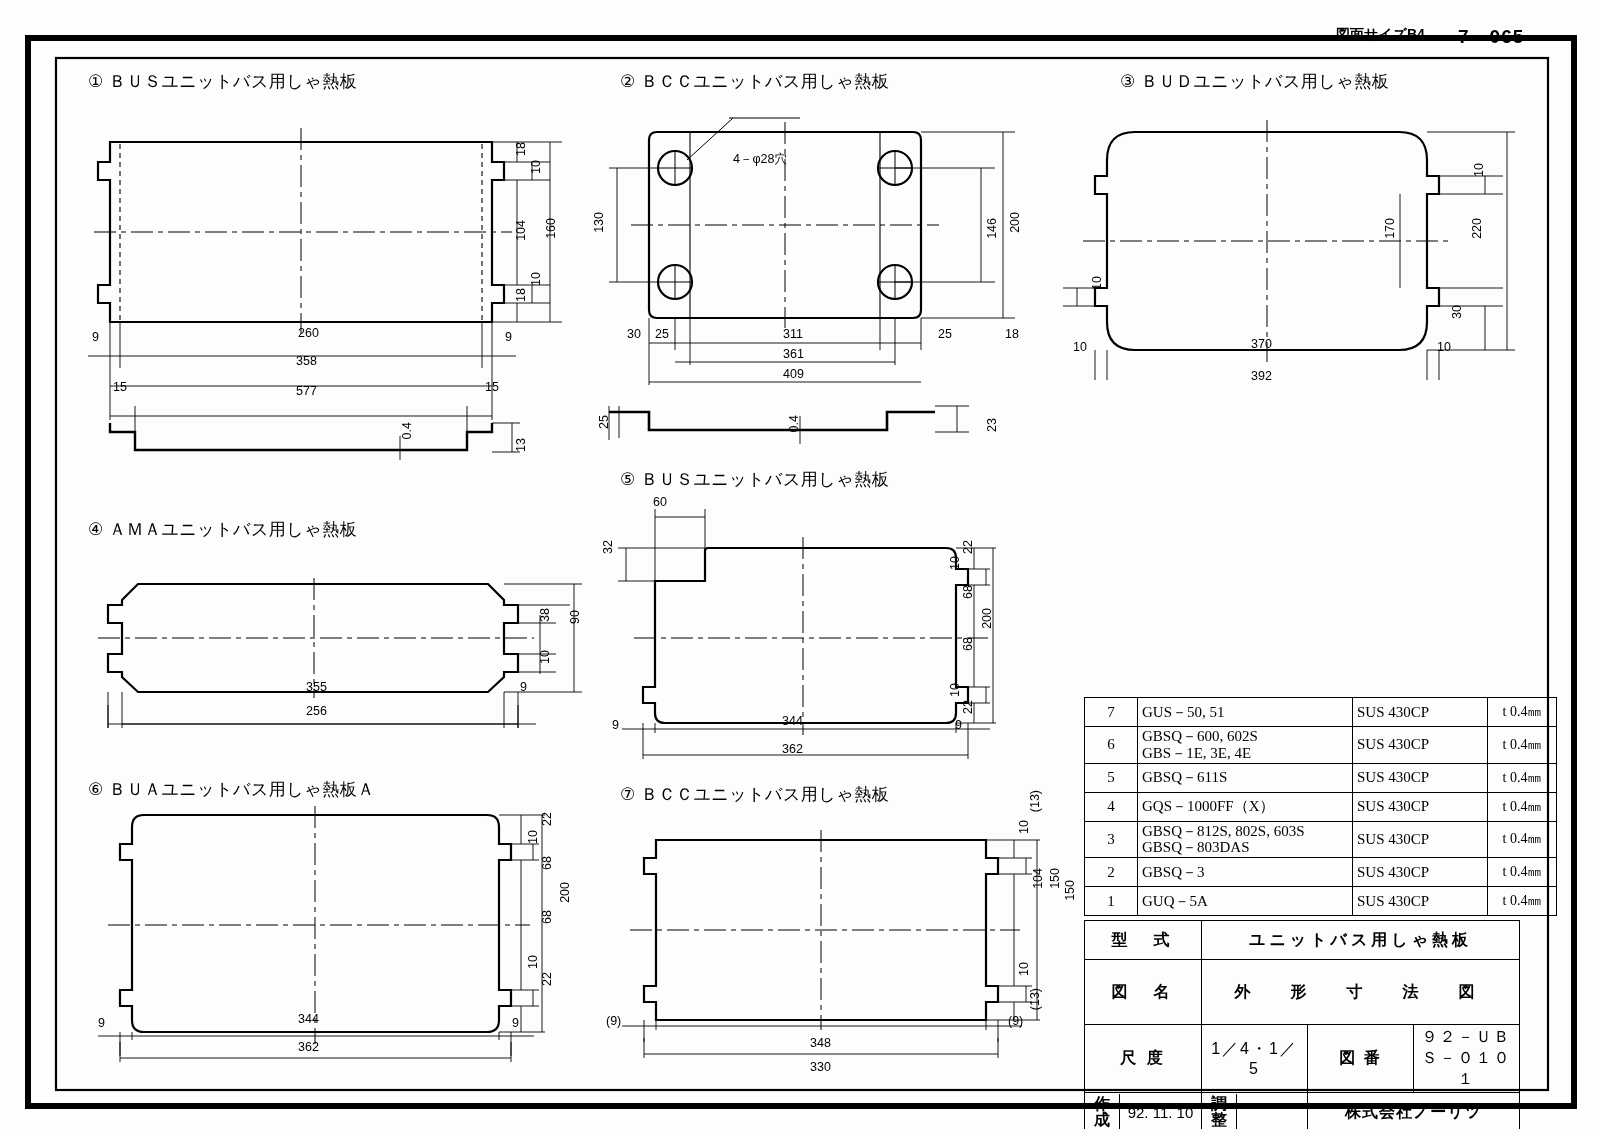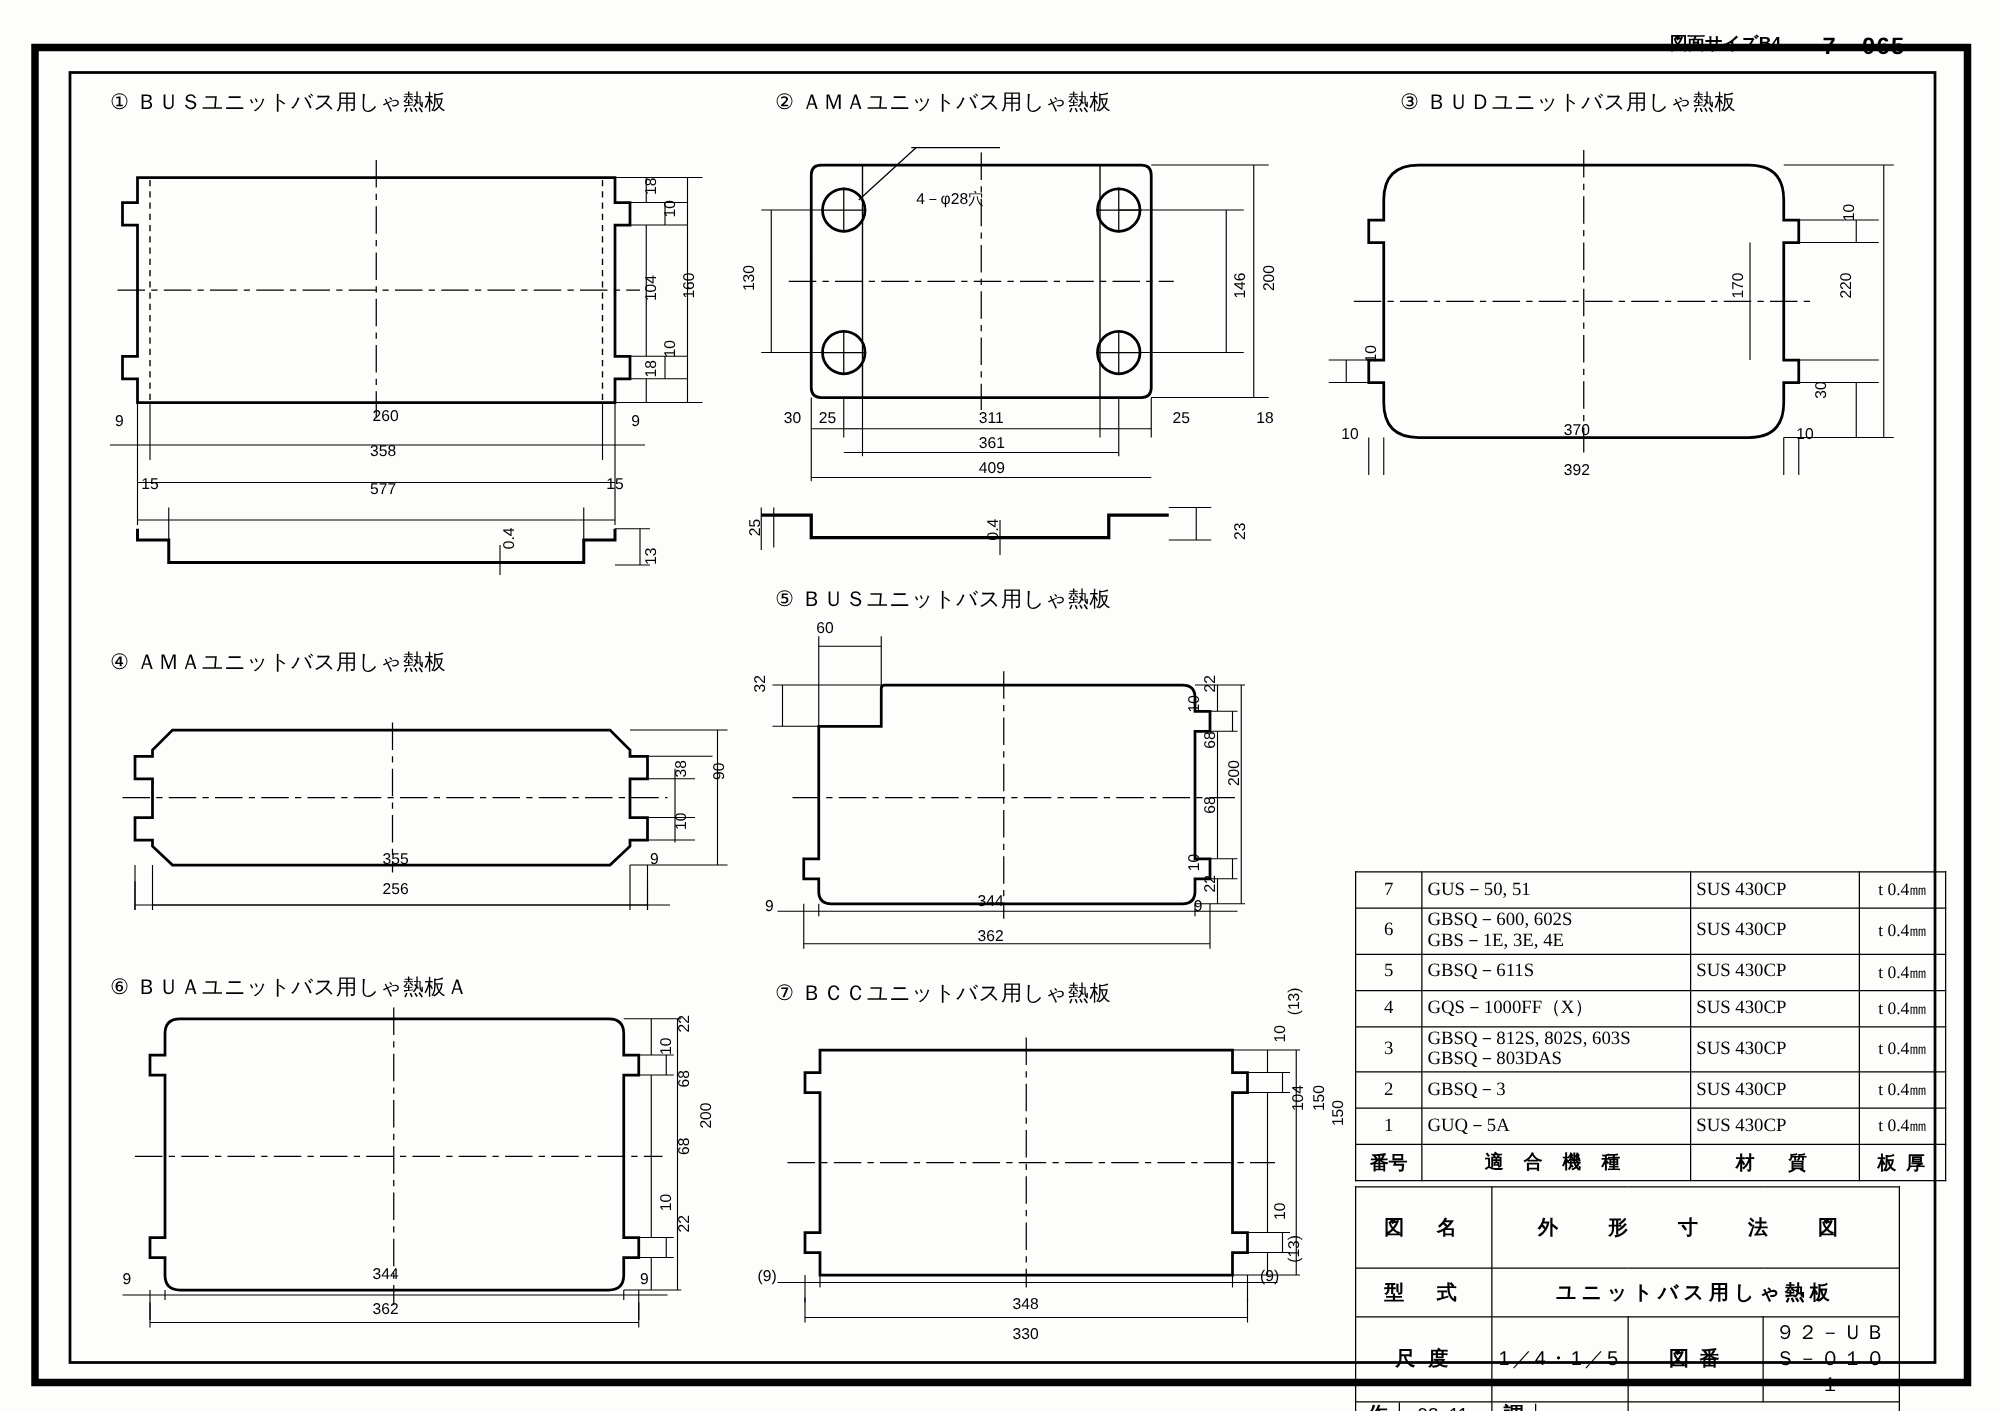--- a/index.html
+++ b/index.html
@@ -115,21 +115,21 @@
   <div class="dim" style="left:485px;top:380px">15</div>
   <div class="dim vdim" style="left:514px;top:142px">18</div>
   <div class="dim vdim" style="left:529px;top:160px">10</div>
   <div class="dim vdim" style="left:514px;top:220px">104</div>
   <div class="dim vdim" style="left:544px;top:218px">160</div>
   <div class="dim vdim" style="left:529px;top:272px">10</div>
   <div class="dim vdim" style="left:514px;top:288px">18</div>
   <div class="dim vdim" style="left:400px;top:422px">0.4</div>
   <div class="dim vdim" style="left:514px;top:438px">13</div>
 
-  <div class="fig-title" style="left:620px;top:70px">② ＡＭＡユニットバス用しゃ熱板</div>
+  <div class="fig-title" style="left:620px;top:70px">② ＢＣＣユニットバス用しゃ熱板</div>
   <svg class="abs" style="left:595px;top:100px" width="450" height="360">
     <g stroke="#000" fill="none" stroke-width="2.2">
       <path d="M54,40 q0,-8 8,-8 L318,32 q8,0 8,8 L326,210 q0,8 -8,8 L62,218 q-8,0 -8,-8 Z"></path>
       <circle cx="80" cy="68" r="17"></circle>
         <circle cx="80" cy="182" r="17"></circle>
       <circle cx="300" cy="68" r="17"></circle>
         <circle cx="300" cy="182" r="17"></circle>
     </g>
     <g stroke="#000" stroke-width="1">
       <line x1="62" y1="68" x2="98" y2="68"></line>
@@ -502,38 +502,32 @@
           <td class="model">GBSQ－3</td>
           <td class="mat">SUS 430CP</td>
           <td class="thk">t 0.4㎜</td>
         </tr>
         <tr>
           <td class="num">1</td>
           <td class="model">GUQ－5A</td>
           <td class="mat">SUS 430CP</td>
           <td class="thk">t 0.4㎜</td>
         </tr>
-        <tr>
-          <td class="num hdrc" style="letter-spacing:0">番号</td>
-          <td class="model hdrc">適 合 機 種</td>
-          <td class="mat hdrc">材　質</td>
-          <td class="thk hdrc" style="letter-spacing:2px">板 厚</td>
-        </tr>
       </tbody>
     </table>
 
     <table class="title" style="margin-top:4px">
       <tbody>
         <tr>
+          <td class="cellbold" style="width:108px;height:34px">型　式</td>
+          <td class="cellmid" colspan="3">ユニットバス用しゃ熱板</td>
+        </tr>
+        <tr>
           <td class="cellbold" style="height:60px">図　名</td>
           <td class="cellbig" colspan="3">外　形　寸　法　図</td>
-        </tr>
-        <tr>
-          <td class="cellbold" style="width:108px;height:34px">型　式</td>
-          <td class="cellmid" colspan="3">ユニットバス用しゃ熱板</td>
         </tr>
         <tr>
           <td class="cellbold" style="height:30px;letter-spacing:3px">尺 度</td>
           <td class="numtxt" style="width:102px">1／4・1／5</td>
           <td class="cellbold" style="width:58px;letter-spacing:2px">図 番</td>
           <td class="numtxt">９２－ＵＢＳ－０１０１</td>
         </tr>
         <tr>
           <td style="height:38px;padding:0">
             <table style="width:100%;border:0;table-layout:fixed">

